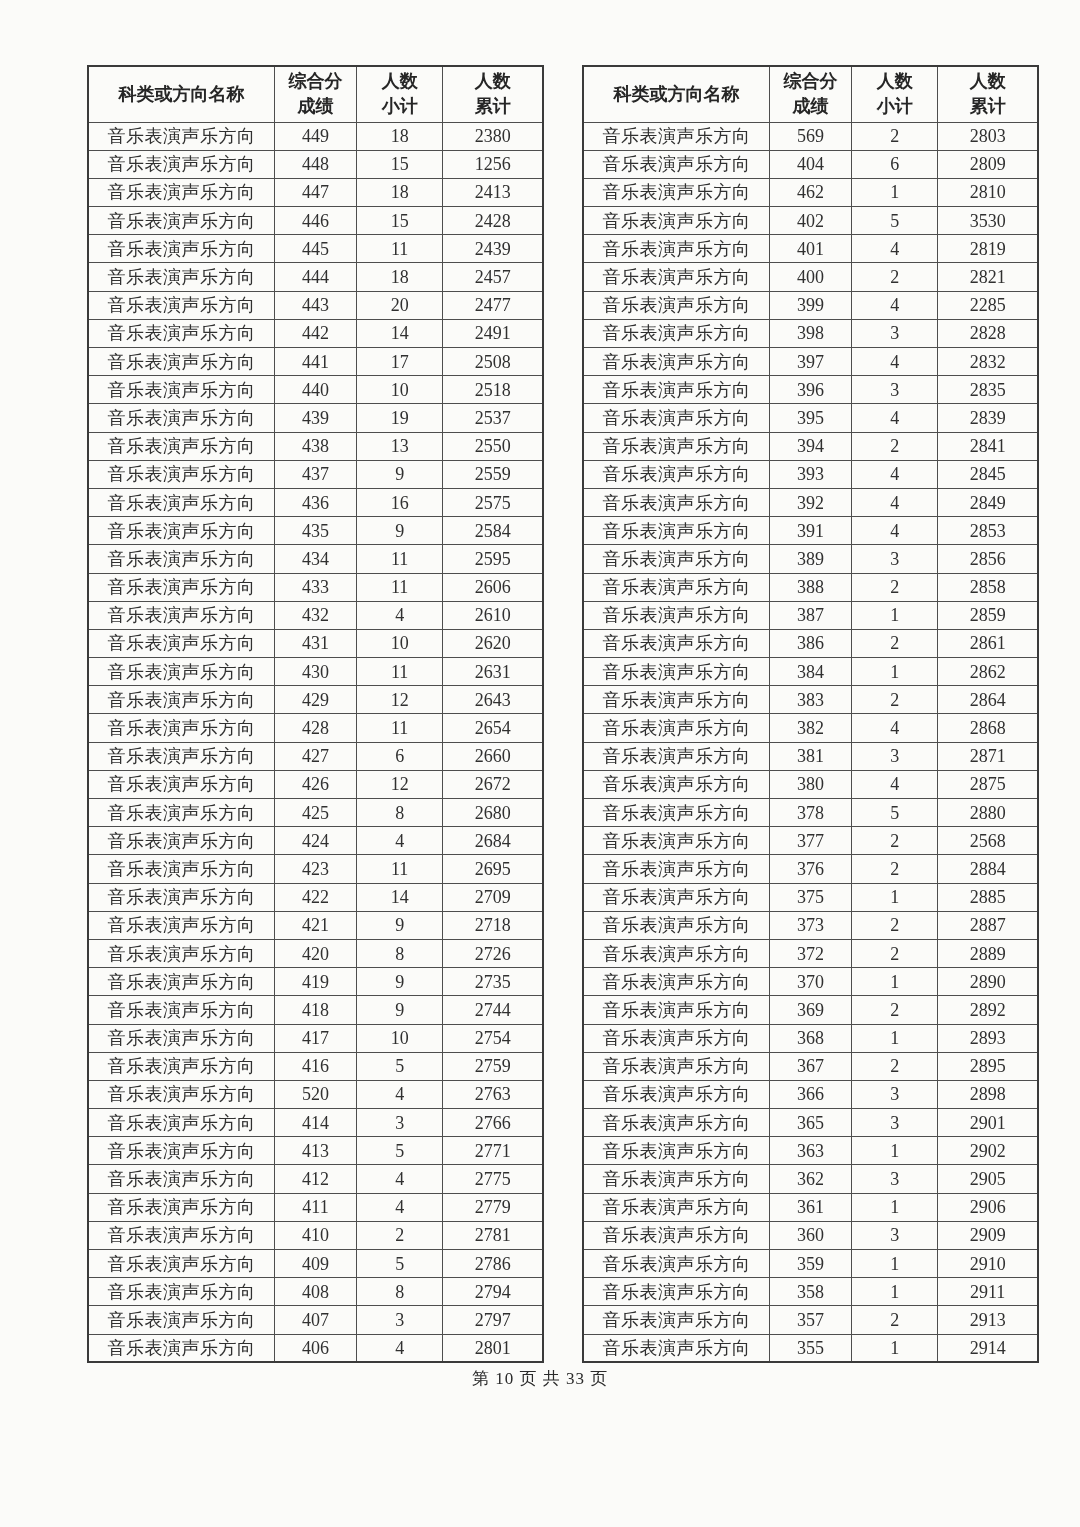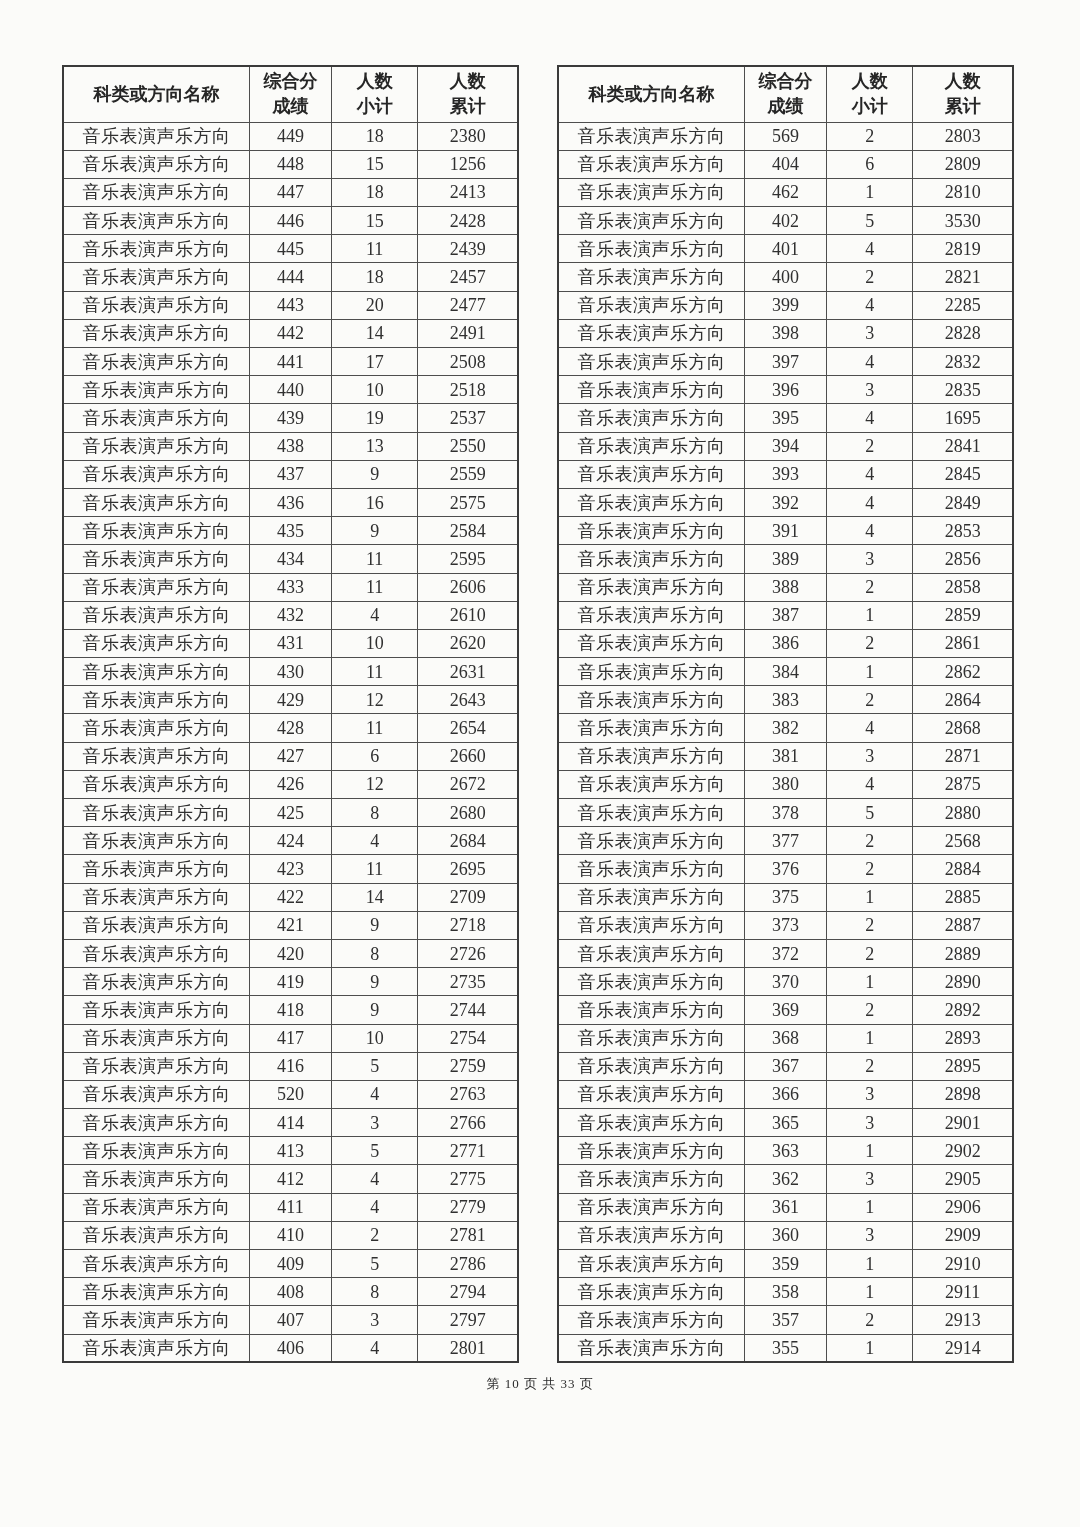--- a/index.html
+++ b/index.html
@@ -11,21 +11,21 @@
     color: #2e2e2e;
     overflow: hidden;
   }
   .page {
     position: relative;
     width: 1080px;
     height: 1527px;
   }
   .tables-row {
     display: flex;
-    padding: 65px 0 0 62px;
+    padding: 65px 0 0 87px;
     gap: 38px;
   }
   table.score-table {
     border-collapse: collapse;
     table-layout: fixed;
     width: 457px;
     border: 2px solid #3a3a3a;
   }
   table.score-table th,
   table.score-table td {
@@ -48,23 +48,23 @@
     line-height: 1;
     color: #303030;
   }
   table.score-table tbody td.cat {
     letter-spacing: 0.5px;
   }
   table.score-table tbody td.num {
     font-family: "Liberation Serif", "DejaVu Serif", serif;
   }
   .page-footer {
-    margin-top: 12px;
+    margin-top: 4px;
     text-align: center;
-    font-size: 13px;
+    font-size: 17px;
     color: #2b2b2b;
     letter-spacing: 1px;
   }
 </style>
 </head>
 <body>
 
 <div class="page">
 
   <div class="tables-row">
@@ -431,21 +431,21 @@
           <tr>
             <td class="cat">音乐表演声乐方向</td>
             <td class="num">396</td>
             <td class="num">3</td>
             <td class="num">2835</td>
           </tr>
           <tr>
             <td class="cat">音乐表演声乐方向</td>
             <td class="num">395</td>
             <td class="num">4</td>
-            <td class="num">1695</td>
+            <td class="num">2839</td>
           </tr>
           <tr>
             <td class="cat">音乐表演声乐方向</td>
             <td class="num">394</td>
             <td class="num">2</td>
             <td class="num">2841</td>
           </tr>
           <tr>
             <td class="cat">音乐表演声乐方向</td>
             <td class="num">393</td>

